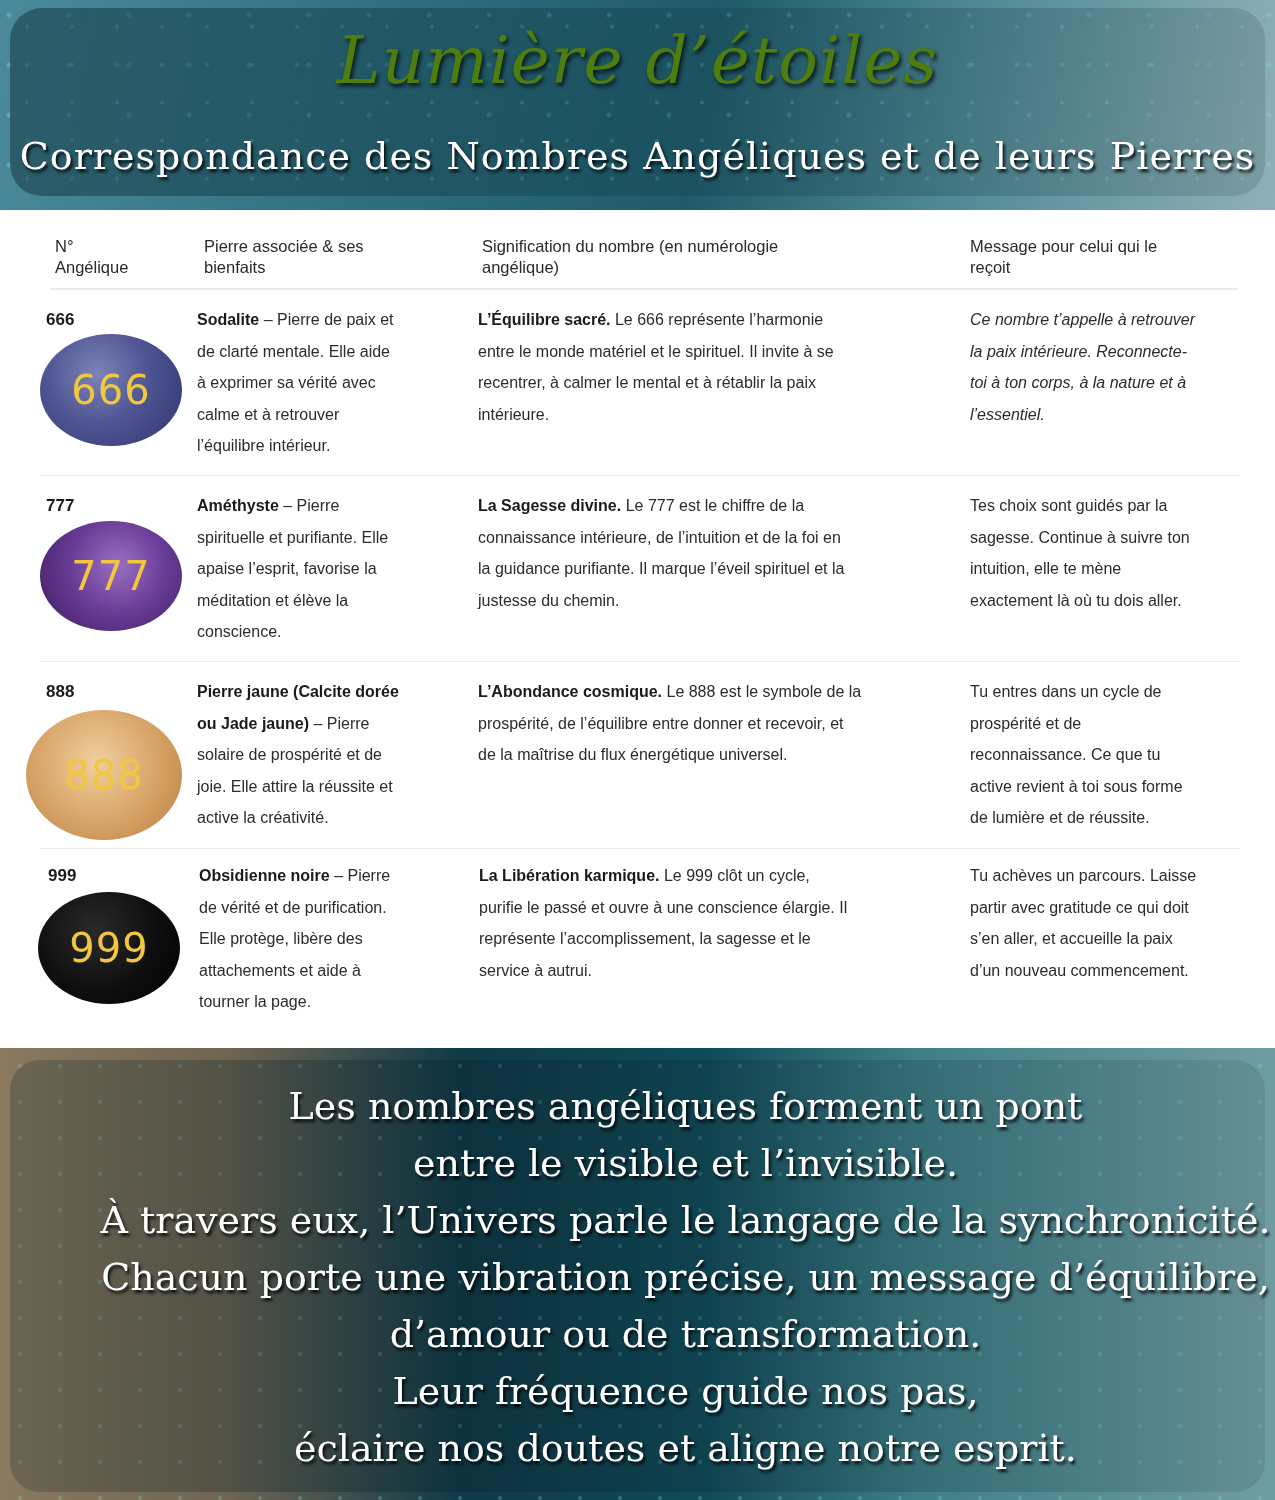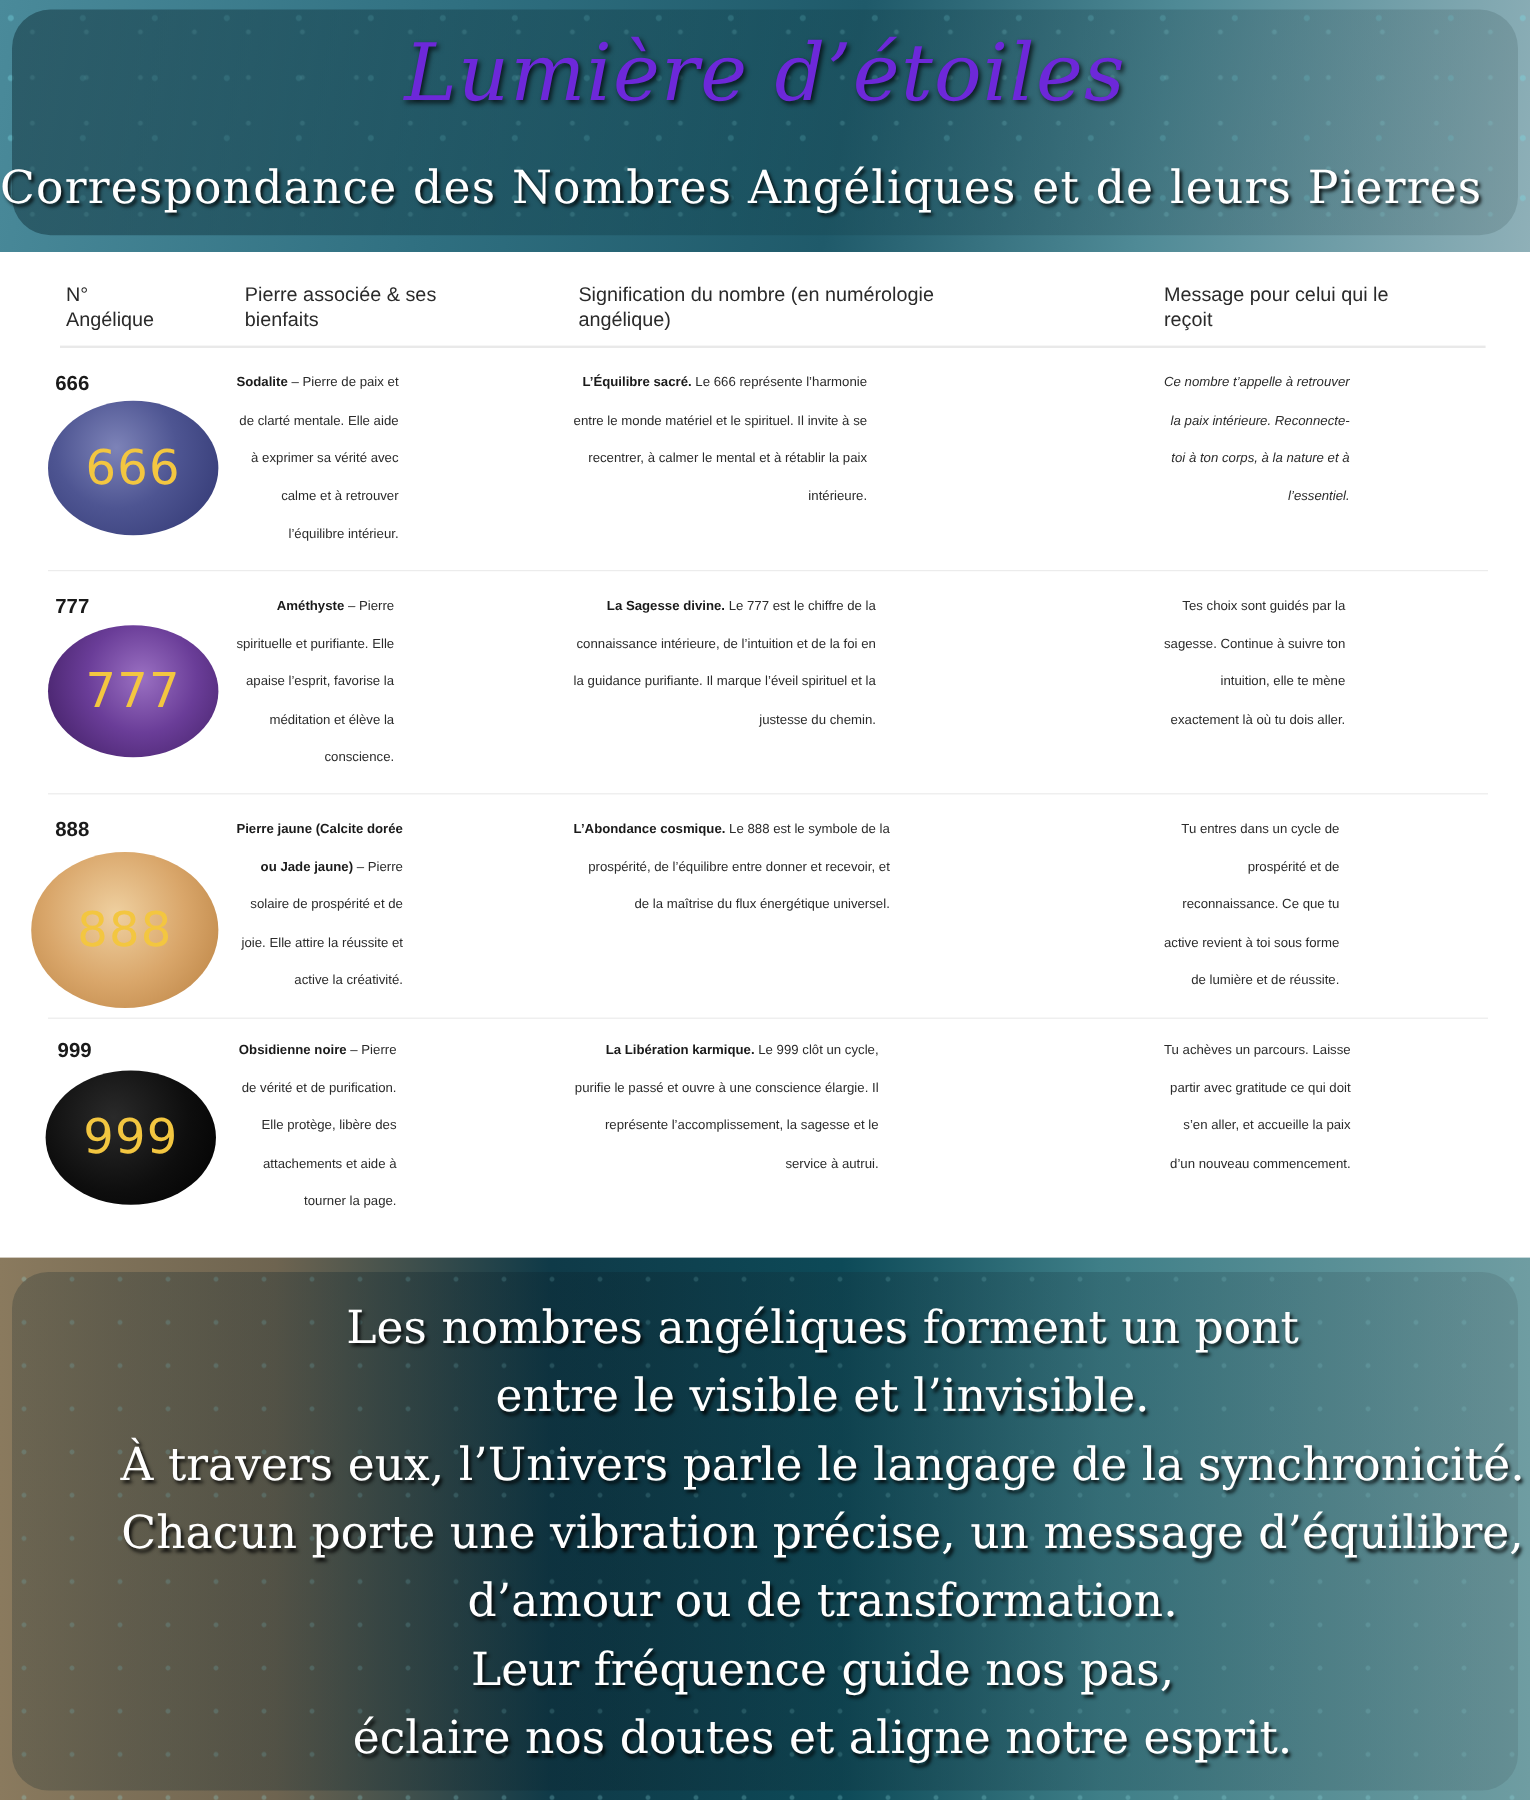--- a/index.html
+++ b/index.html
@@ -17,28 +17,28 @@
       radial-gradient(circle at 60% 70%, rgba(150,235,240,0.30) 0 1.5px, transparent 2.5px) 0 0/45px 38px,
       linear-gradient(100deg, #4a8a9a 0%, #2f6f80 30%, #1f5a6a 55%, #4f8a96 75%, #8fb0b8 100%);
   }
   .banner-top .panel {
     position: absolute; left: 10px; top: 8px; width: 1255px; height: 188px;
     border-radius: 32px;
     background: linear-gradient(100deg, rgba(20,55,65,0.55) 0%, rgba(20,70,82,0.45) 50%, rgba(40,80,90,0.35) 75%, rgba(90,120,125,0.35) 100%);
   }
   .title-script {
     position: absolute; left: 0; width: 1275px; top: 22px;
-    text-align: center; color: #6d28d9;
+    text-align: center; color: #4d7c0f;
     font-family: "DejaVu Serif", serif; font-style: italic; font-weight: normal;
     font-size: 66px; letter-spacing: 1px;
     text-shadow: 2px 3px 4px rgba(0,0,0,0.75);
   }
   .subtitle {
     position: absolute; left: 0; width: 1275px; top: 134px;
-    text-align: left; color: #ffffff;
+    text-align: center; color: #ffffff;
     font-family: "DejaVu Serif", serif; font-size: 38px;
     letter-spacing: 1px;
     text-shadow: 2px 3px 3px rgba(0,0,0,0.85);
   }
   
   .table {
     position: absolute; left: 0; top: 210px; width: 1275px; height: 838px;
     background: #ffffff; color: #222;
   }
   .thead {
@@ -53,21 +53,21 @@
   .row { position: absolute; left: 0; width: 1275px; }
   .row-sep { position: absolute; left: 40px; width: 1200px; height: 1px; background: #ececec; }
   .num { position: absolute; font-size: 17px; font-weight: bold; color: #1a1a1a; }
   .stone {
     position: absolute; border-radius: 50%;
     display: flex; align-items: center; justify-content: center;
     font-family: "DejaVu Sans", sans-serif; font-size: 40px; color: #f3c640;
     letter-spacing: 1px;
   }
   .cell {
-    position: absolute; font-size: 11px; line-height: 31.6px; color: #2b2b2b; text-align: right;
+    position: absolute; font-size: 16px; line-height: 31.6px; color: #2b2b2b;
   }
   .cell b { font-weight: bold; color: #1a1a1a; }
   
   .banner-bottom {
     position: absolute; left: 0; top: 1048px; width: 1275px; height: 452px;
     background:
       radial-gradient(circle at 50% 50%, rgba(150,230,235,0.25) 0 1.5px, transparent 2.5px) 0 0/40px 36px,
       linear-gradient(90deg, #8a7a5e 0%, #6e6450 18%, #0f3a48 36%, #0d4a58 55%, #3f7f88 72%, #6f9da2 100%);
   }
   .banner-bottom .panel {

